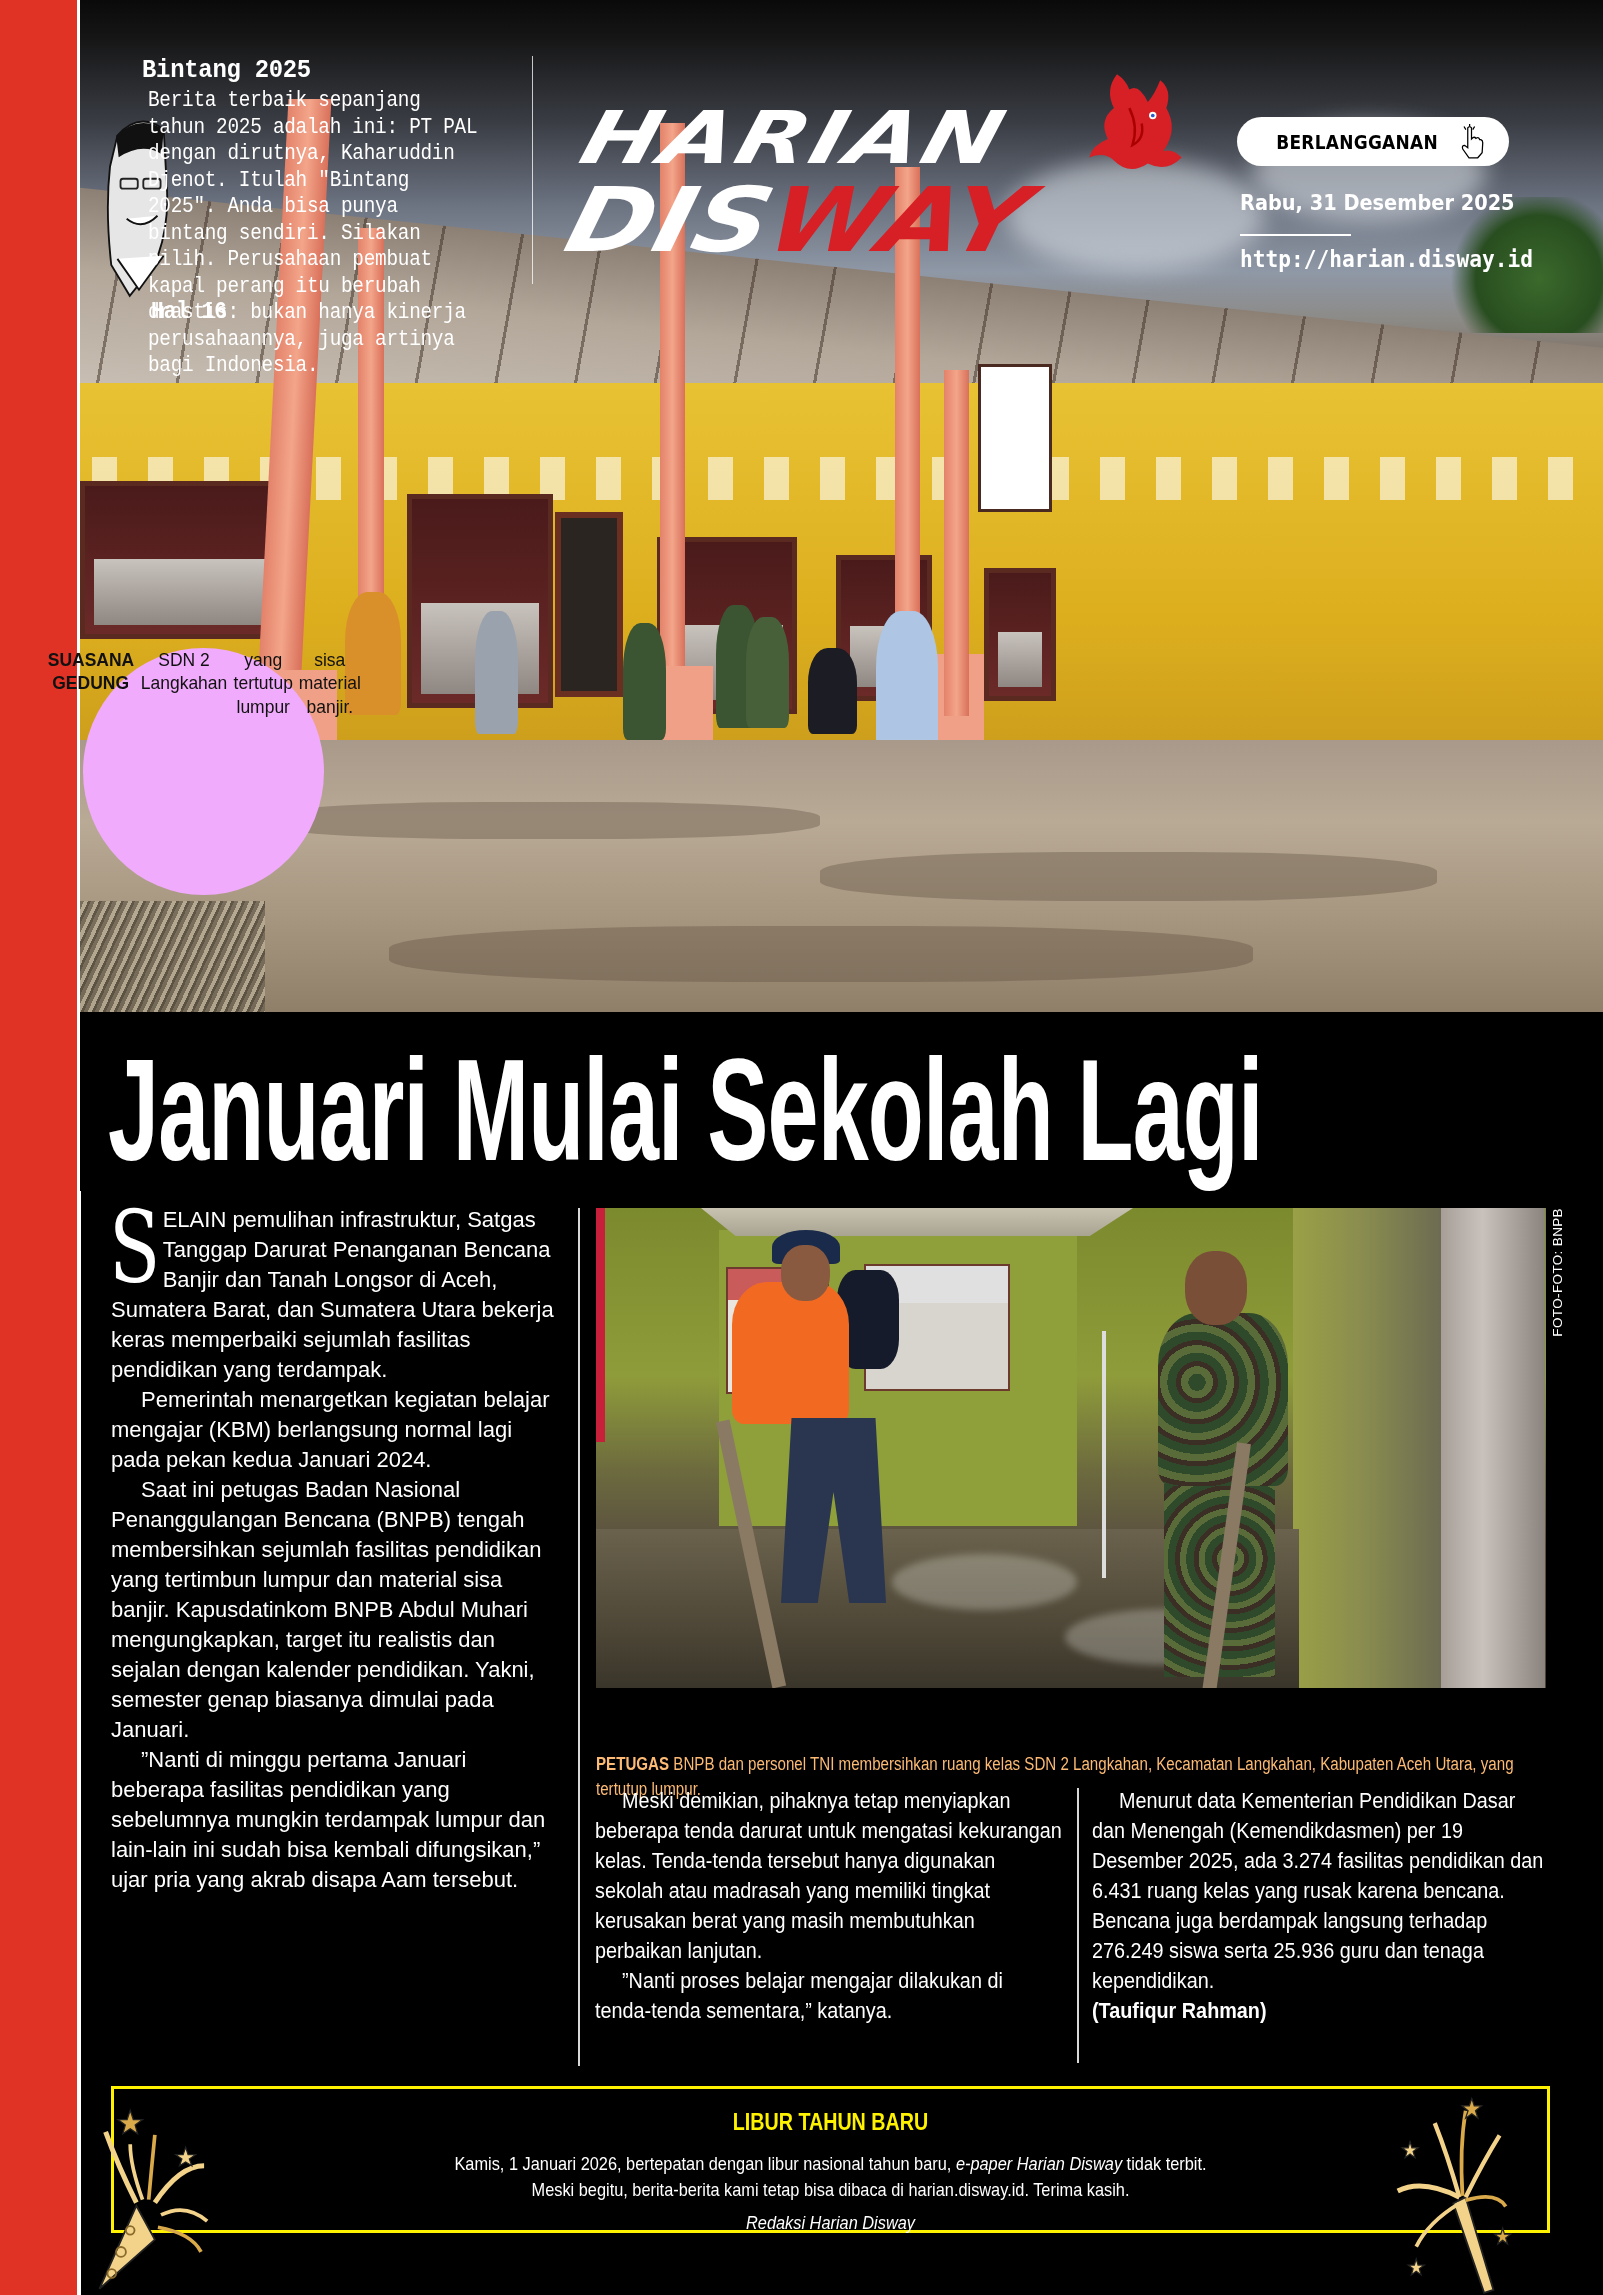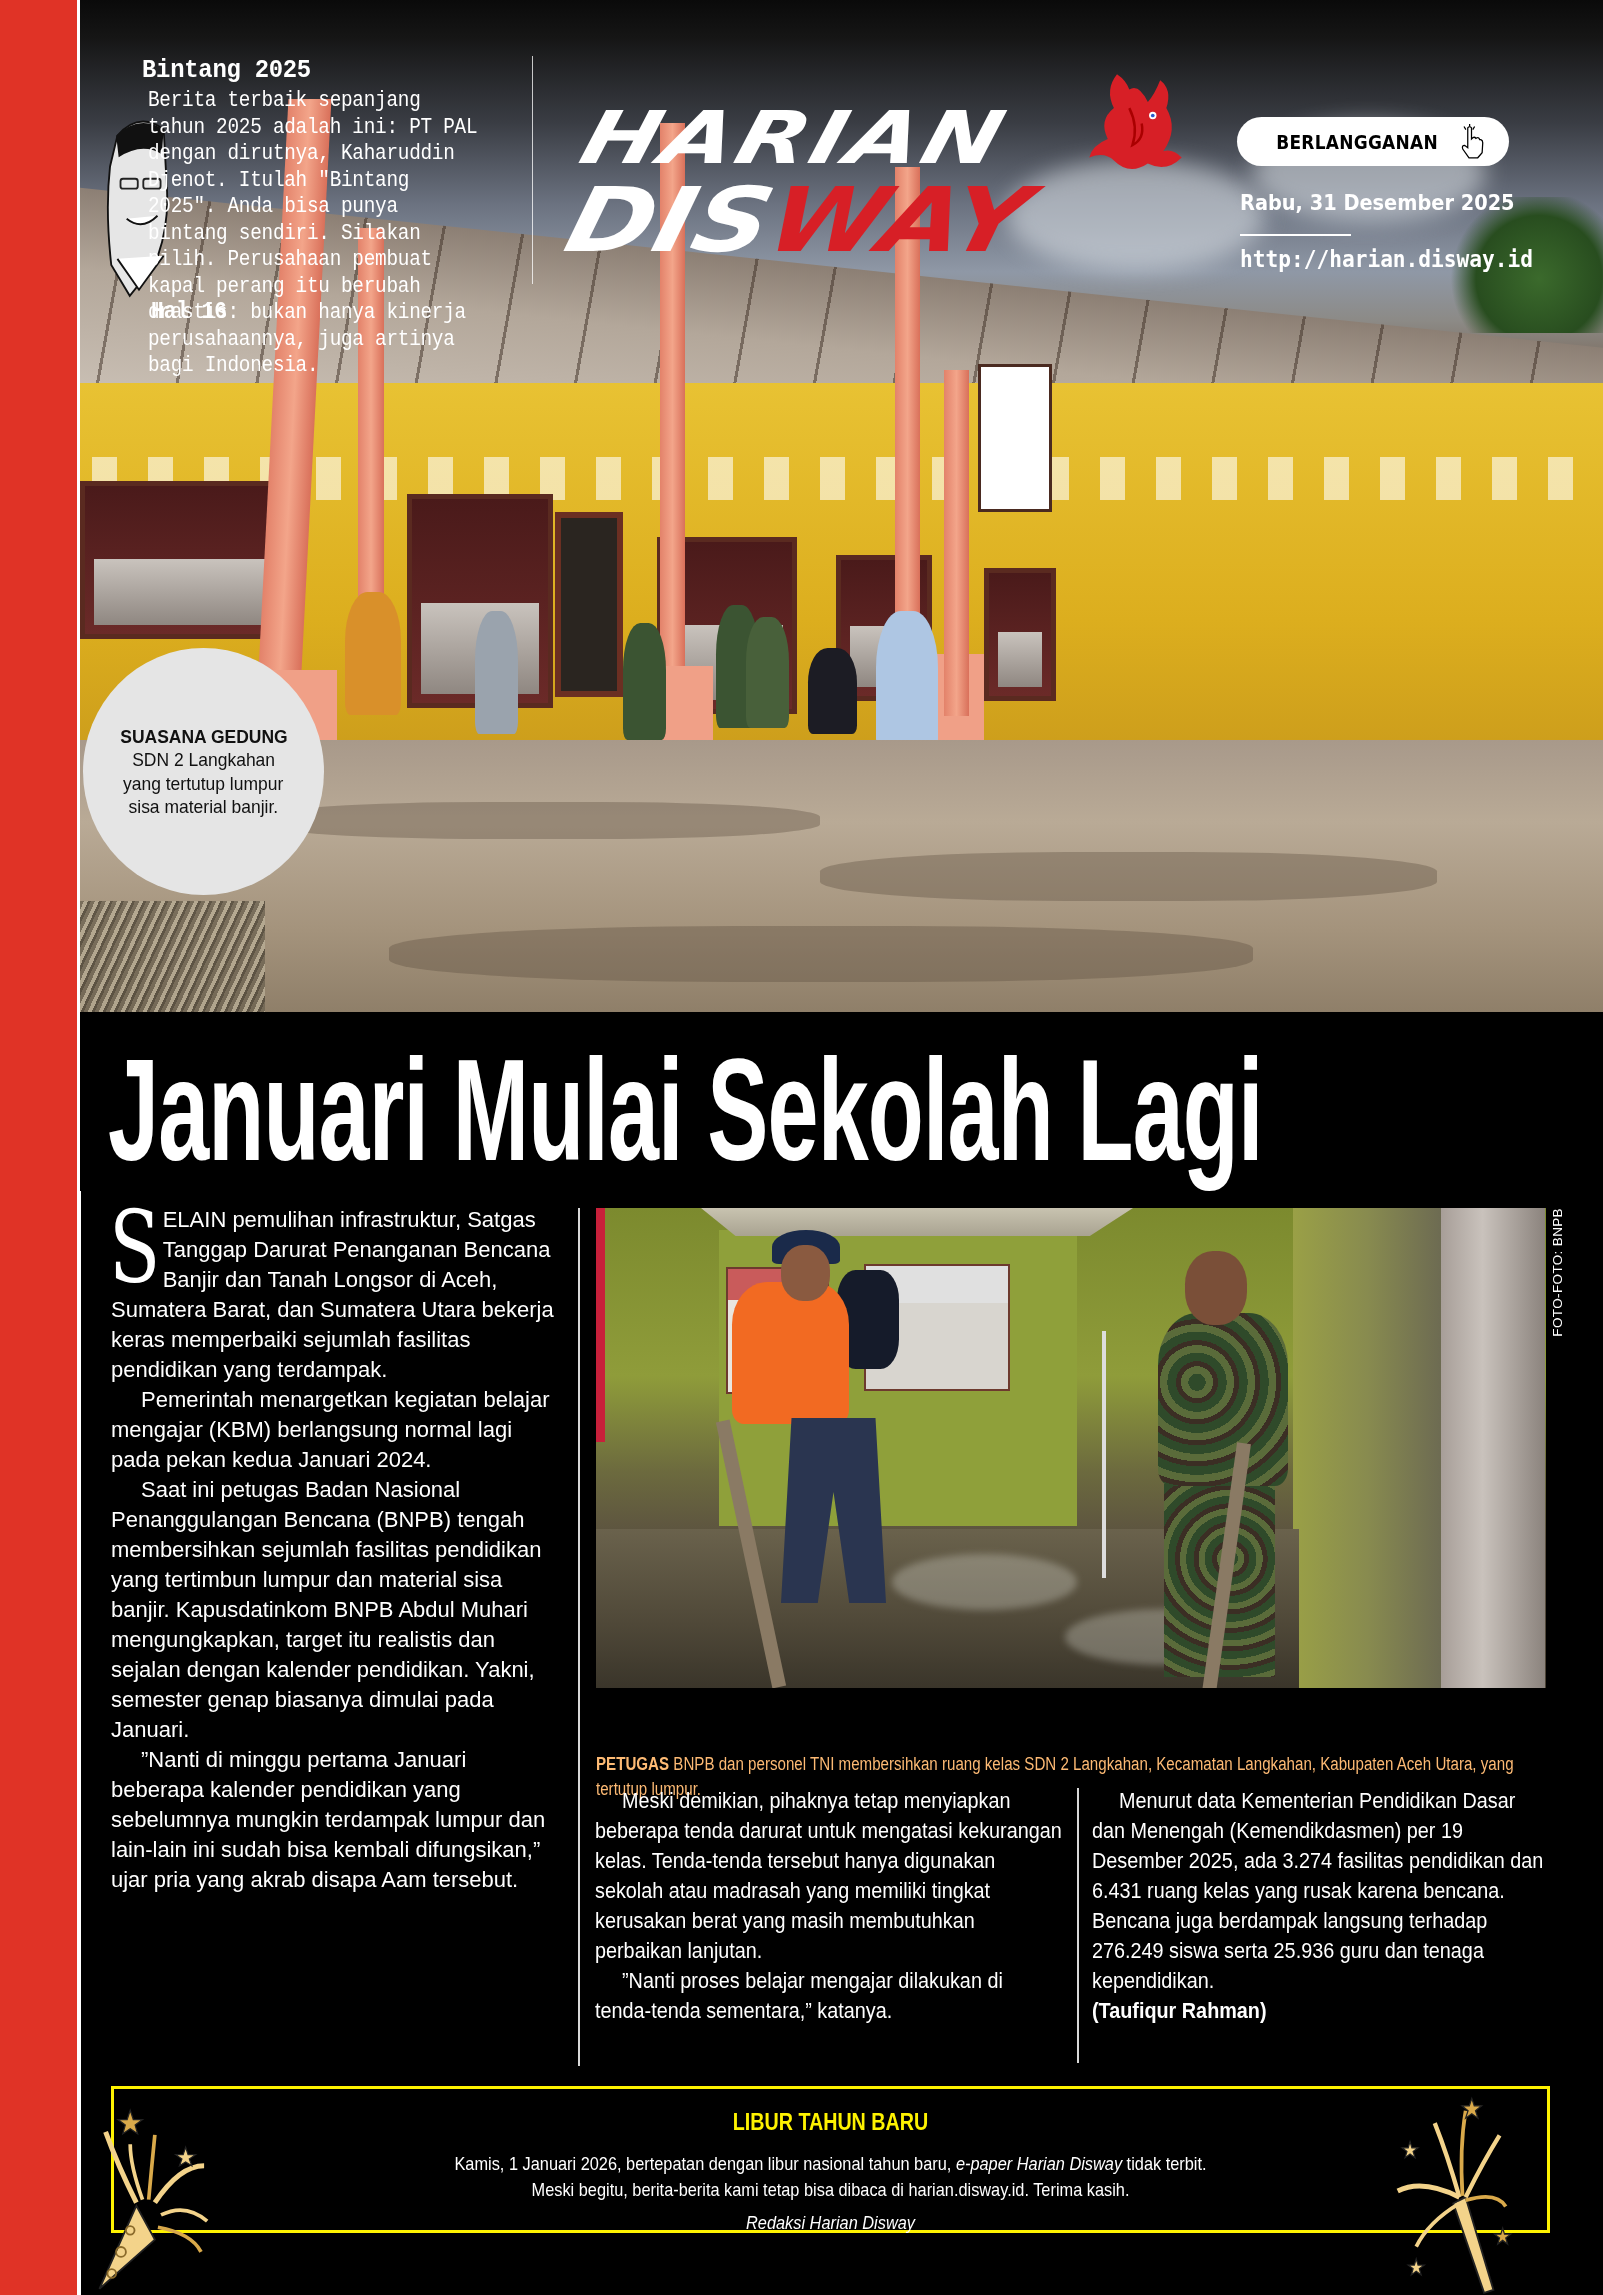--- a/index.html
+++ b/index.html
@@ -42,21 +42,21 @@
   .logo-dis .way { color:#d71f26; }
   .logo-emblem { position:absolute; left:506px; top:0px; width:111px; height:105px; }
 
   .subscribe { position:absolute; left:1237px; top:117px; width:272px; height:49px; background:#fff; border-radius:25px; display:flex; align-items:center; justify-content:center; gap:6.2px; }
   .subscribe-label { font-family:"DejaVu Sans", sans-serif; font-weight:bold; font-size:20px; color:#000; transform:scaleX(0.85); letter-spacing:0.3px; }
   .subscribe-icon { width:25px; height:35px; }
   .date { position:absolute; left:1240px; top:190px; font-family:"DejaVu Sans", sans-serif; font-weight:bold; font-size:22px; color:#fff; transform:scaleX(0.88); transform-origin:left; }
   .date-rule { position:absolute; left:1240px; top:234px; width:111px; height:1.9px; background:#fff; }
   .url { position:absolute; left:1240px; top:246px; font-family:"DejaVu Sans Mono", monospace; font-weight:bold; font-size:23px; color:#fff; transform:scaleX(0.92); transform-origin:left; }
 
-  .yellow-circle { position:absolute; left:83px; top:648px; width:241px; height:247px; border-radius:50%; background:#e5e5e5; display:flex; flex-direction:column; align-items:center; justify-content:center; color:#111; text-align:center; }
+  .yellow-circle { position:absolute; left:83px; top:648px; width:241px; height:247px; border-radius:50%; background:#f0abfc; display:flex; flex-direction:row; align-items:flex-start; justify-content:center; color:#111; text-align:center; }
   .yc-title { font-weight:bold; font-size:19px; line-height:23.4px; transform:scaleX(0.92); }
   .yc-line { font-size:19px; line-height:23.4px; transform:scaleX(0.92); }
 
   
   .headline { position:absolute; left:80px; top:1012px; width:1587px; height:179px; background:#000; }
   .headline-text { position:absolute; left:28px; top:25px; font-family:"Liberation Sans", sans-serif; font-weight:bold; font-size:130px; line-height:130px; color:#fff; white-space:nowrap; transform:scaleX(0.705) scaleY(1.12); transform-origin:left top; letter-spacing:-1.2px; }
 
   
   .col1 { position:absolute; left:111px; top:1205px; width:454px; font-size:22px; line-height:30px; color:#fff; }
   .col1 p { margin:0; text-indent:30px; }
@@ -209,21 +209,21 @@
 
 <div class="headline">
   <div class="headline-text">Januari Mulai Sekolah Lagi</div>
 </div>
 
 <div class="col1">
   <span class="dropcap">S</span>
   <p class="first">ELAIN pemulihan infrastruktur, Satgas Tanggap Darurat Penanganan Bencana Banjir dan Tanah Longsor di Aceh, Sumatera Barat, dan Sumatera Utara bekerja keras memperbaiki sejumlah fasilitas pendidikan yang terdampak.</p>
   <p>Pemerintah menargetkan kegiatan belajar mengajar (KBM) berlangsung normal lagi pada pekan kedua Januari 2024.</p>
   <p>Saat ini petugas Badan Nasional Penanggulangan Bencana (BNPB) tengah membersihkan sejumlah fasilitas pendidikan yang tertimbun lumpur dan material sisa banjir. Kapusdatinkom BNPB Abdul Muhari mengungkapkan, target itu realistis dan sejalan dengan kalender pendidikan. Yakni, semester genap biasanya dimulai pada Januari.</p>
-  <p>”Nanti di minggu pertama Januari beberapa kalender pendidikan yang sebelumnya mungkin terdampak lumpur dan lain-lain ini sudah bisa kembali difungsikan,” ujar pria yang akrab disapa Aam tersebut.</p>
+  <p>”Nanti di minggu pertama Januari beberapa fasilitas pendidikan yang sebelumnya mungkin terdampak lumpur dan lain-lain ini sudah bisa kembali difungsikan,” ujar pria yang akrab disapa Aam tersebut.</p>
 </div>
 <div class="vdiv1"></div>
 
 <div class="photo2">
   <div class="backwall"></div>
   <div class="ceiling"></div>
   <div class="win1"></div>
   <div class="win2"></div>
   <div class="rightwall"></div>
   <div class="door"></div>

